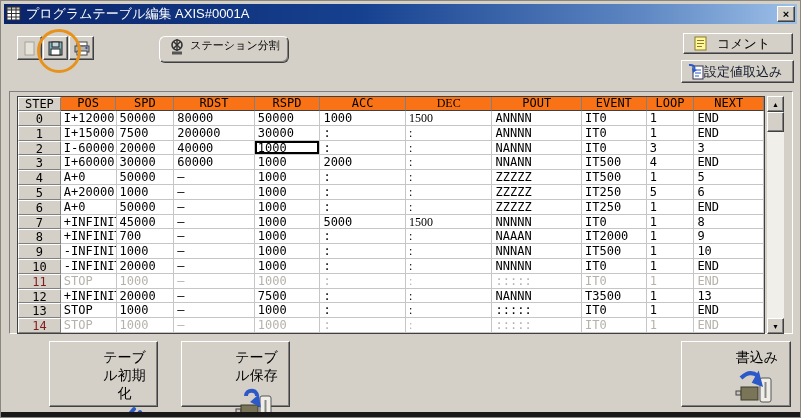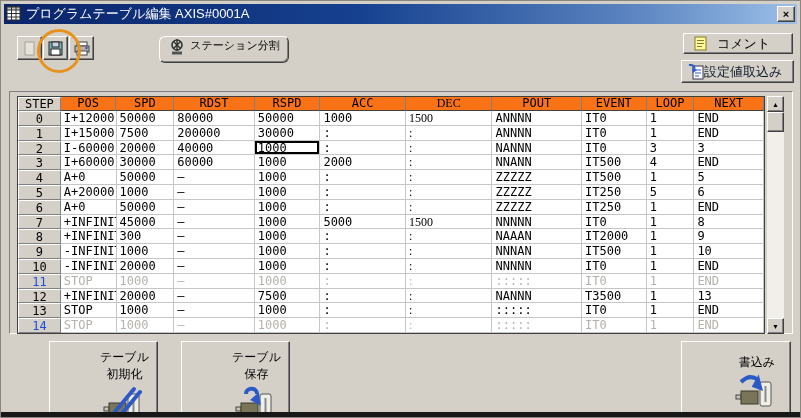--- a/index.html
+++ b/index.html
@@ -56,31 +56,31 @@
   .hcell{
     background:#f97316;text-align:center;border-right:1px solid #808080;border-bottom:1px solid #404040;
     line-height:13px;padding:0 1px;
   }
   .stepcell{
     background:#d4d0c8;text-align:center;
     border:1px solid;border-color:#fff #808080 #808080 #fff;
   }
   .selected{box-shadow:inset 0 0 0 2px #000;}
   .grid-row.disabled .cell{color:#b5b2ab;}
-  .grid-row.disabled .cell.stepcell{color:#1d4ed8;}
+  .grid-row.disabled .cell.stepcell{color:#7f1d1d;}
   .c0{width:43px;}.c1{width:56px;}.c2{width:58px;}.c3{width:81px;}.c4{width:66px;}
   .c5{width:86px;}.c6{width:87px;font-family:Liberation Serif, serif;}.c7{width:90px;}.c8{width:65px;}.c9{width:48px;}.c10{width:70px;}
   
   .vscroll{position:absolute;left:757px;top:4px;width:17px;height:238px;background:#f1efe9;}
   .sbtn{position:absolute;left:0;width:17px;height:16px;display:flex;align-items:center;justify-content:center;font-size:7px;color:#000;padding:0;}
   .sbtn.up{top:0;}
   .sbtn.down{bottom:0;}
   .sthumb{position:absolute;left:0;top:16px;width:17px;height:20px;}
   
-  .fbtn{position:absolute;top:340px;height:75px;text-align:center;font-size:12px;color:#000;padding-top:7px;padding-left:48px;}
+  .fbtn{position:absolute;top:340px;height:66px;text-align:center;font-size:14px;color:#000;padding-top:7px;padding-left:48px;}
   #btn-init{left:48px;width:109px;}
   #btn-tsave{left:180px;width:109px;}
   #btn-read{left:545px;width:110px;}
   #btn-write{left:680px;width:110px;}
   .fbtn svg{display:block;margin:3px auto 0;}
   .bottom-strip{position:absolute;left:0;right:0;bottom:0;height:5px;background:#181818;}
 </style>
 </head>
 <body>
 
@@ -270,21 +270,21 @@
             <div class="cell c5">5000</div>
             <div class="cell c6">1500</div>
             <div class="cell c7">NNNNN</div>
             <div class="cell c8">IT0</div>
             <div class="cell c9">1</div>
             <div class="cell c10">8</div>
           </div>
           <div class="grid-row">
             <div class="cell c0 stepcell">8</div>
             <div class="cell c1">+INFINITY</div>
-            <div class="cell c2">300</div>
+            <div class="cell c2">700</div>
             <div class="cell c3">–</div>
             <div class="cell c4">1000</div>
             <div class="cell c5">:</div>
             <div class="cell c6">:</div>
             <div class="cell c7">NAAAN</div>
             <div class="cell c8">IT2000</div>
             <div class="cell c9">1</div>
             <div class="cell c10">9</div>
           </div>
           <div class="grid-row">

